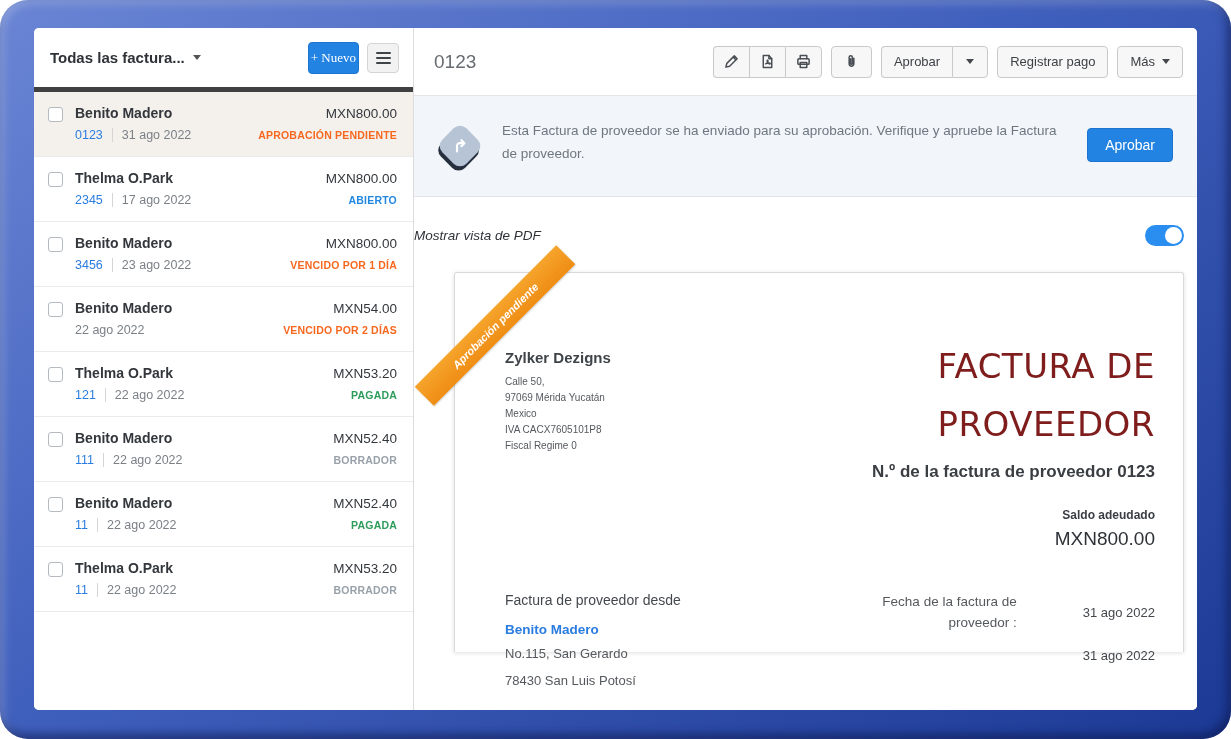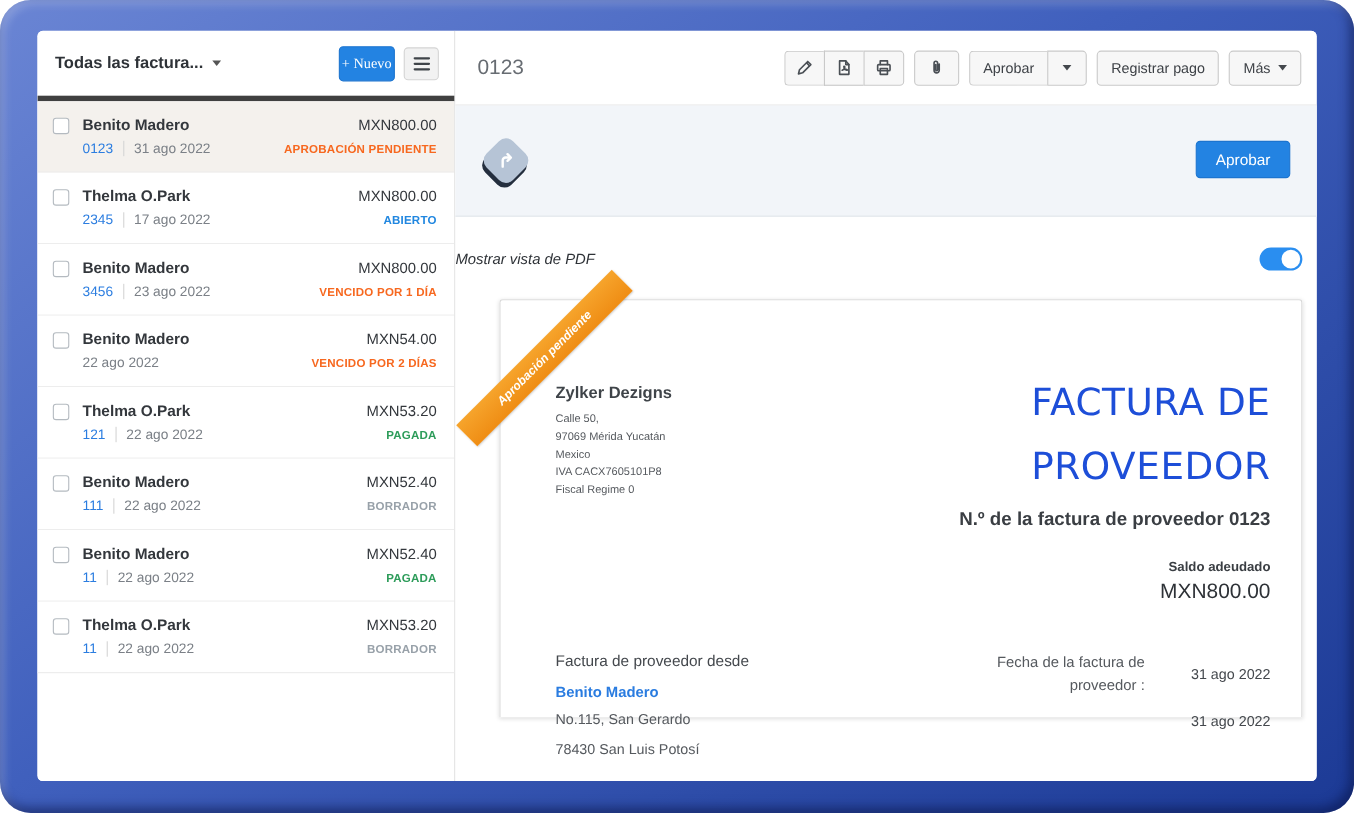--- a/index.html
+++ b/index.html
@@ -130,30 +130,30 @@
     transform:rotate(-45deg);
     display:flex; align-items:center; justify-content:center;
     color:#fff; font-size:11px; font-weight:bold; font-style:italic;
     box-shadow:0 1px 2px rgba(0,0,0,.2);
   }
   .pdf-top { display:flex; justify-content:space-between; }
   .company { margin-top:76px; }
   .company-name { font-size:15px; font-weight:bold; color:#3f4449; margin-bottom:8px; }
   .company-line { font-size:10px; color:#55595e; line-height:1.6; }
   .doc-head { margin-top:64px; text-align:right; }
-  .doc-title { font-size:34px; color:#1d4ed8; line-height:1.72; letter-spacing:.5px; font-family:"DejaVu Sans", sans-serif; }
+  .doc-title { font-size:34px; color:#7f1d1d; line-height:1.72; letter-spacing:.5px; font-family:"DejaVu Sans", sans-serif; }
   .doc-no { font-size:17px; font-weight:bold; color:#3a3e43; margin-top:8px; }
   .balance-label { font-size:12px; font-weight:bold; color:#3a3e43; margin-top:26px; }
   .balance-value { font-size:19px; color:#2e3237; margin-top:6px; }
   .pdf-bottom { display:flex; justify-content:space-between; margin-top:42px; }
   .from-label { font-size:14px; color:#44484d; }
   .vendor-name { font-size:13.5px; font-weight:bold; color:#2a7ce0; margin-top:14px; cursor:pointer; }
   .vendor-line { font-size:13px; color:#55595e; line-height:1.65; margin-top:6px; }
   .meta-rows { display:flex; flex-direction:column; gap:14px; }
-  .meta-row { display:flex; align-items:center; justify-content:flex-end; gap:42px;margin-left:44px; }
+  .meta-row { display:flex; align-items:center; justify-content:flex-end; gap:66px;margin-left:44px; }
   .meta-label { width:138px; text-align:right; font-size:13.5px; color:#55595e; line-height:1.55; }
   .meta-value { font-size:13px; color:#44484d; }
 </style>
 </head>
 <body>
 
 <div class="frame">
   <div class="app">
 
     <div class="sidebar">
@@ -363,20 +363,21 @@
       <div class="banner">
         <div class="appr-icon">
           <span class="dia back"></span>
             <span class="dia front"></span>
           <svg viewBox="0 0 20 20">
               <path d="M7 15.5V9.8a2.6 2.6 0 0 1 2.6-2.6h3.6"></path>
               <path d="M11.4 4.2l3 3-3 3"></path>
             </svg>
         </div>
         <div class="banner-text">
+          <div class="banner-desc">Esta Factura de proveedor se ha enviado para su aprobación. Verifique y apruebe la Factura de proveedor.</div>
         </div>
         <button class="btn-approve">Aprobar</button>
       </div>
 
       <div class="pdf-area">
         <div class="toggle-row">
           <span class="toggle-label">Mostrar vista de PDF</span>
           <span class="toggle">
               <span class="knob"></span>
             </span>

